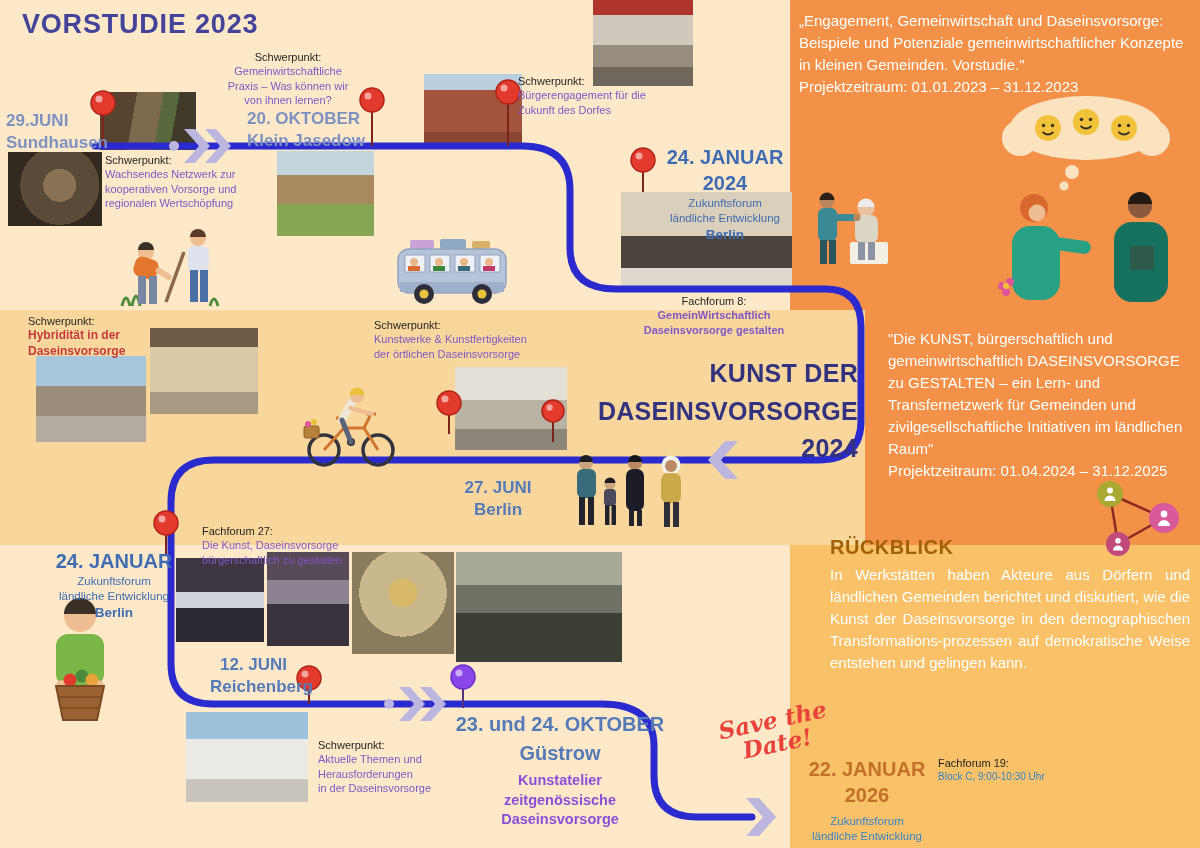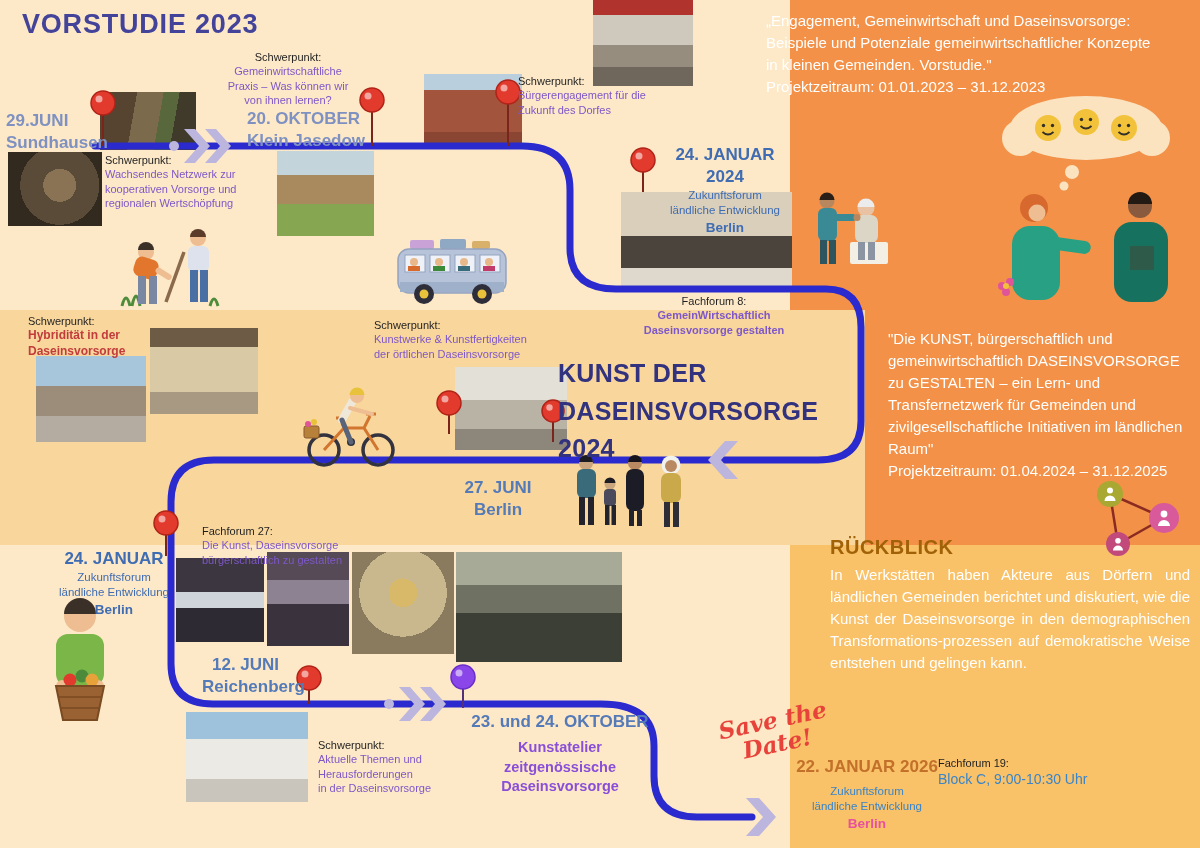--- a/index.html
+++ b/index.html
@@ -7,40 +7,40 @@
   .poster{position:relative;width:1200px;height:848px;overflow:hidden;background:#fde9c8}
   .bgrect{position:absolute;z-index:0}
   .photo{position:absolute;z-index:2}
   .layer{position:absolute;left:0;top:0;z-index:3}
   .ill{position:absolute;z-index:4}
   .txt{position:absolute;z-index:5}
   .pre{white-space:pre-line}
   .center{text-align:center}
   .just{text-align:justify}
   .vtitle{font-size:27px;font-weight:700;color:#43439a;letter-spacing:.8px}
-  .kunst-title{font-size:25px;font-weight:700;color:#32327e;text-align:left;line-height:1.5;letter-spacing:.3px}
+  .kunst-title{font-size:25px;font-weight:700;color:#32327e;text-align:right;line-height:1.5;letter-spacing:.3px}
   .evdate{font-size:17px;font-weight:700;line-height:1.28}
-  .evdate-sm{font-size:17px;font-weight:700;line-height:1.3}
+  .evdate-sm{font-size:20px;font-weight:700;line-height:1.3}
   .forum-sm{font-size:11.5px;font-weight:400;line-height:1.28}
   .place-sm{font-size:13.5px;font-weight:700;margin-top:2px}
   .c-light{color:#7e91c1}
   .c-mid{color:#547ab8}
   .c-strong{color:#3f6cb3}
   .c-orange{color:#c2702a}
   .c-pink{color:#e8519e}
   .c-blue26{color:#3a85c8}
   .lbl{font-size:11px;color:#1f1f1f;line-height:1.3}
   .purple{color:#7e57c8;font-size:11px;font-weight:500;line-height:1.32}
   .purple-b{color:#7e57c8;font-size:11px;font-weight:700;line-height:1.32}
   .red-focus{color:#c23c3c;font-size:12px;font-weight:700;line-height:1.28}
   .white-par{color:#fff;font-size:15px;line-height:1.47}
   .rueck-t{font-size:20px;font-weight:700;color:#a16207;letter-spacing:.5px}
   .save{font-family:"DejaVu Serif",serif;font-style:italic;font-weight:700;font-size:23px;color:#e8433b;transform:rotate(-12deg);text-align:center;line-height:1.05}
   .guest-sub{color:#8a4fd8;font-size:14.5px;font-weight:700;line-height:1.35;margin-top:5px}
-  .blue-time{color:#3a85c8;font-size:14px;line-height:1.3}
+  .blue-time{color:#3a85c8;font-size:10px;line-height:1.3}
   .magenta{color:#c13fae;font-size:11px;font-weight:700;line-height:1.3}
 </style>
 </head>
 <body>
 
 <div class="poster">
 
   <div class="bgrect" style="left:790px;top:0;width:410px;height:545px;background:#f29147"></div>
   <div class="bgrect" style="left:790px;top:545px;width:410px;height:303px;background:#f9c168"></div>
   <div class="bgrect" style="left:0;top:310px;width:865px;height:235px;background:#f8d69c"></div>
@@ -333,53 +333,54 @@
   </div>
   <div class="txt center" style="left:448px;top:477px;width:100px">
     <div class="evdate c-mid">27. JUNI</div>
     <div class="evdate c-mid">Berlin</div>
   </div>
 
   <div class="txt kunst-title pre" style="left:558px;top:355px;width:300px">KUNST DER
 DASEINSVORSORGE
 2024</div>
 
-  <div class="txt white-par pre" style="left:766px;top:10px;width:392px">„Engagement, Gemeinwirtschaft und Daseinsvorsorge: Beispiele und Potenziale gemeinwirtschaftlicher Konzepte in kleinen Gemeinden. Vorstudie."
+  <div class="txt white-par pre" style="left:799px;top:10px;width:392px">„Engagement, Gemeinwirtschaft und Daseinsvorsorge: Beispiele und Potenziale gemeinwirtschaftlicher Konzepte in kleinen Gemeinden. Vorstudie."
 Projektzeitraum: 01.01.2023 – 31.12.2023</div>
   <div class="txt white-par pre" style="left:888px;top:328px;width:304px">"Die KUNST, bürgerschaftlich und gemeinwirtschaftlich DASEINSVORSORGE zu GESTALTEN – ein Lern- und Transfernetzwerk für Gemeinden und zivilgesellschaftliche Initiativen im ländlichen Raum"
 Projektzeitraum: 01.04.2024 – 31.12.2025</div>
 
   <div class="txt rueck-t" style="left:830px;top:536px">RÜCKBLICK</div>
   <div class="txt white-par just" style="left:830px;top:564px;width:360px">In Werkstätten haben Akteure aus Dörfern und ländlichen Gemeinden berichtet und diskutiert, wie die Kunst der Daseinsvorsorge in den demographischen Transformations-prozessen auf demokratische Weise entstehen und gelingen kann.</div>
 
   <div class="txt center" style="left:52px;top:548px;width:124px">
     <div class="evdate-sm c-strong">24. JANUAR</div>
     <div class="forum-sm c-strong pre">Zukunftsforum
 ländliche Entwicklung</div>
     <div class="place-sm c-strong">Berlin</div>
   </div>
   <div class="txt" style="left:202px;top:524px;width:190px">
     <div class="lbl">Fachforum 27:</div>
     <div class="purple pre">Die Kunst, Daseinsvorsorge
 bürgerschaftlich zu gestalten</div>
   </div>
 
-  <div class="txt" style="left:202px;top:654px">
+  <div class="txt" style="left:210px;top:654px">
     <div class="evdate c-mid" style="padding-left:10px">12. JUNI</div>
     <div class="evdate c-mid">Reichenberg</div>
   </div>
   <div class="txt" style="left:318px;top:738px;width:155px">
     <div class="lbl">Schwerpunkt:</div>
     <div class="purple pre">Aktuelle Themen und
 Herausforderungen
 in der Daseinsvorsorge</div>
   </div>
 
   <div class="txt center" style="left:450px;top:711px;width:220px">
     <div class="evdate-sm c-mid">23. und 24. OKTOBER</div>
+    <div class="evdate-sm c-mid" style="margin-top:3px">Güstrow</div>
     <div class="guest-sub pre">Kunstatelier
 zeitgenössische
 Daseinsvorsorge</div>
   </div>
 
   <div class="txt save pre" style="left:710px;top:708px;width:130px">Save the
 Date!</div>
 
   <div class="txt center" style="left:796px;top:756px;width:142px">
     <div class="evdate-sm c-orange">22. JANUAR 2026</div>

